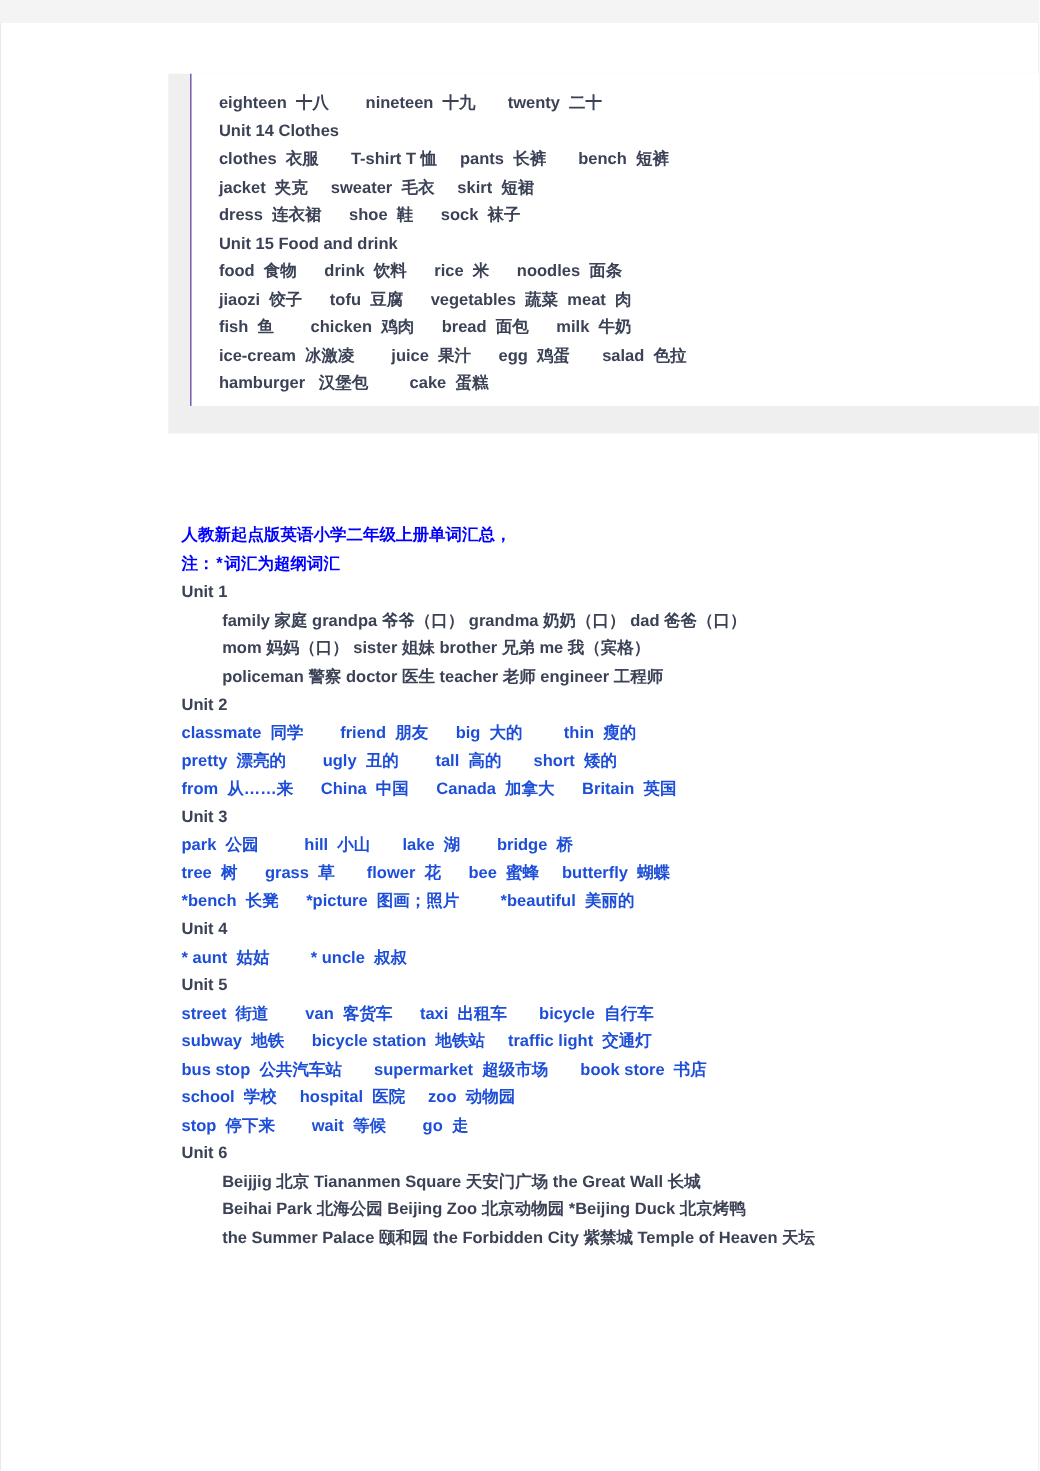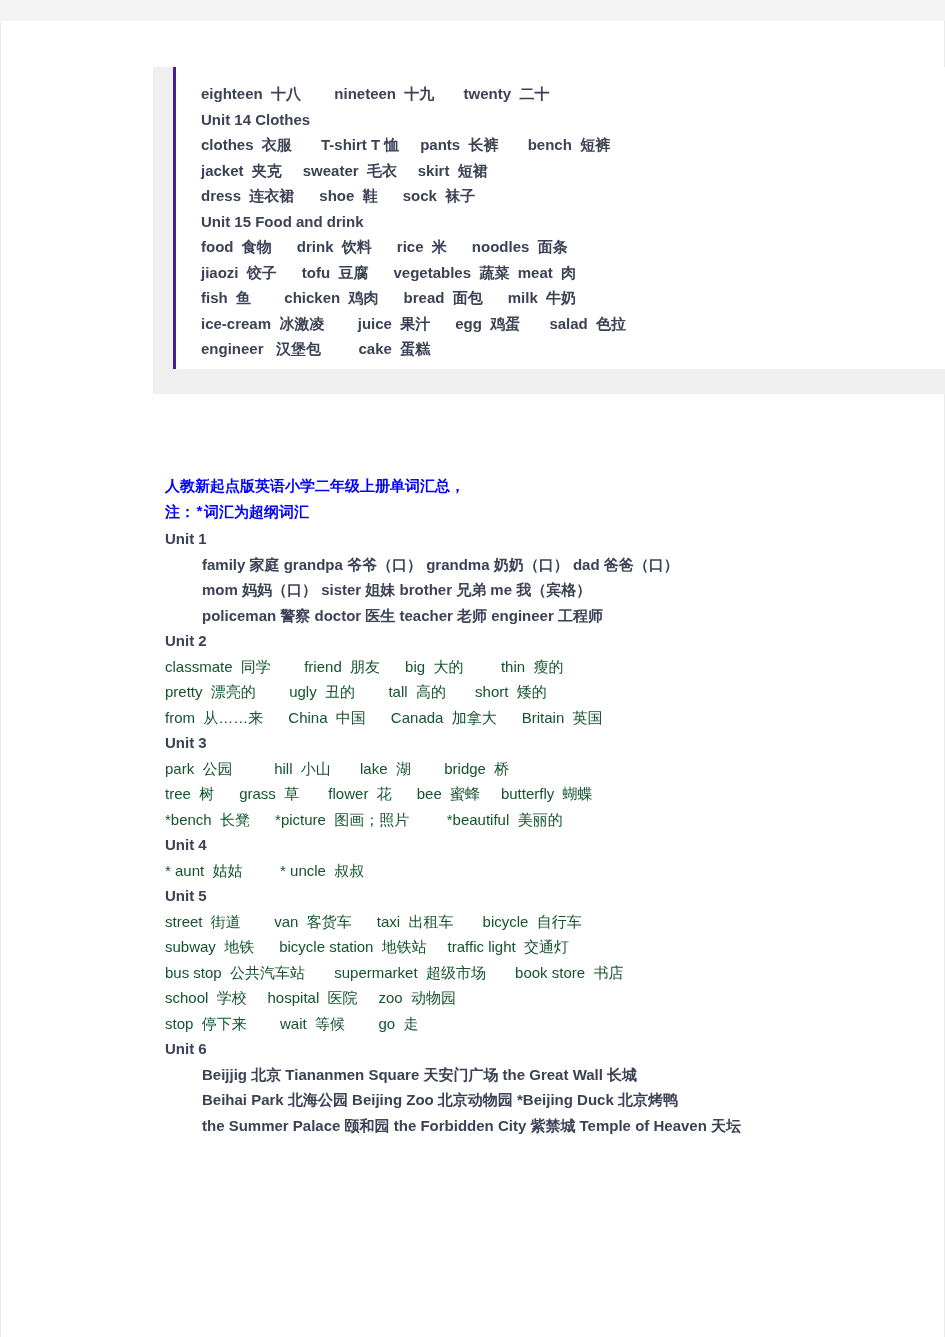--- a/index.html
+++ b/index.html
@@ -44,21 +44,21 @@
     background: #efefef;
   }
   .excerpt-card {
     position: absolute;
     top: 0px;
     left: 20px;
     width: 772px;
     height: 302px;
     background: #ffffff;
     box-sizing: border-box;
-    border-left: 3px solid #4c1d95;
+    border-left: 1px solid #4c1d95;
   }
   .excerpt-inner {
     padding: 14px 0 0 25px;
   }
 
   
   .line {
     font-size: 15px;
     line-height: 25.5px;
     color: #3b4256;
@@ -92,22 +92,22 @@
     line-height: 25.5px;
     font-weight: bold;
     color: #3b4256;
     text-align: justify;
     text-justify: inter-word;
     margin-left: 37px;
   }
   .nowrapline {
     font-size: 15px;
     line-height: 25.5px;
-    font-weight: normal;
-    color: #14532d;
+    font-weight: bold;
+    color: #1d4ed8;
     white-space: pre;
   }
 </style>
 </head>
 <body>
 
 <div class="page-top-band"></div>
 
 <div class="page-sheet"></div>
 
@@ -117,21 +117,21 @@
       <div class="line">eighteen  十八        nineteen  十九       twenty  二十</div>
       <div class="line">Unit 14 Clothes</div>
       <div class="line">clothes  衣服       T-shirt T 恤     pants  长裤       bench  短裤</div>
       <div class="line">jacket  夹克     sweater  毛衣     skirt  短裙</div>
       <div class="line">dress  连衣裙      shoe  鞋      sock  袜子</div>
       <div class="line">Unit 15 Food and drink</div>
       <div class="line">food  食物      drink  饮料      rice  米      noodles  面条</div>
       <div class="line">jiaozi  饺子      tofu  豆腐      vegetables  蔬菜  meat  肉</div>
       <div class="line">fish  鱼        chicken  鸡肉      bread  面包      milk  牛奶</div>
       <div class="line">ice-cream  冰激凌        juice  果汁      egg  鸡蛋       salad  色拉</div>
-      <div class="line">engineer   汉堡包         cake  蛋糕</div>
+      <div class="line">hamburger   汉堡包         cake  蛋糕</div>
     </div>
   </div>
 </div>
 
 <div class="article">
 
   <div class="doc-title">人教新起点版英语小学二年级上册单词汇总，</div>
   <div class="doc-title">注：*词汇为超纲词汇</div>
 
   <div class="unit-head">Unit 1</div>

